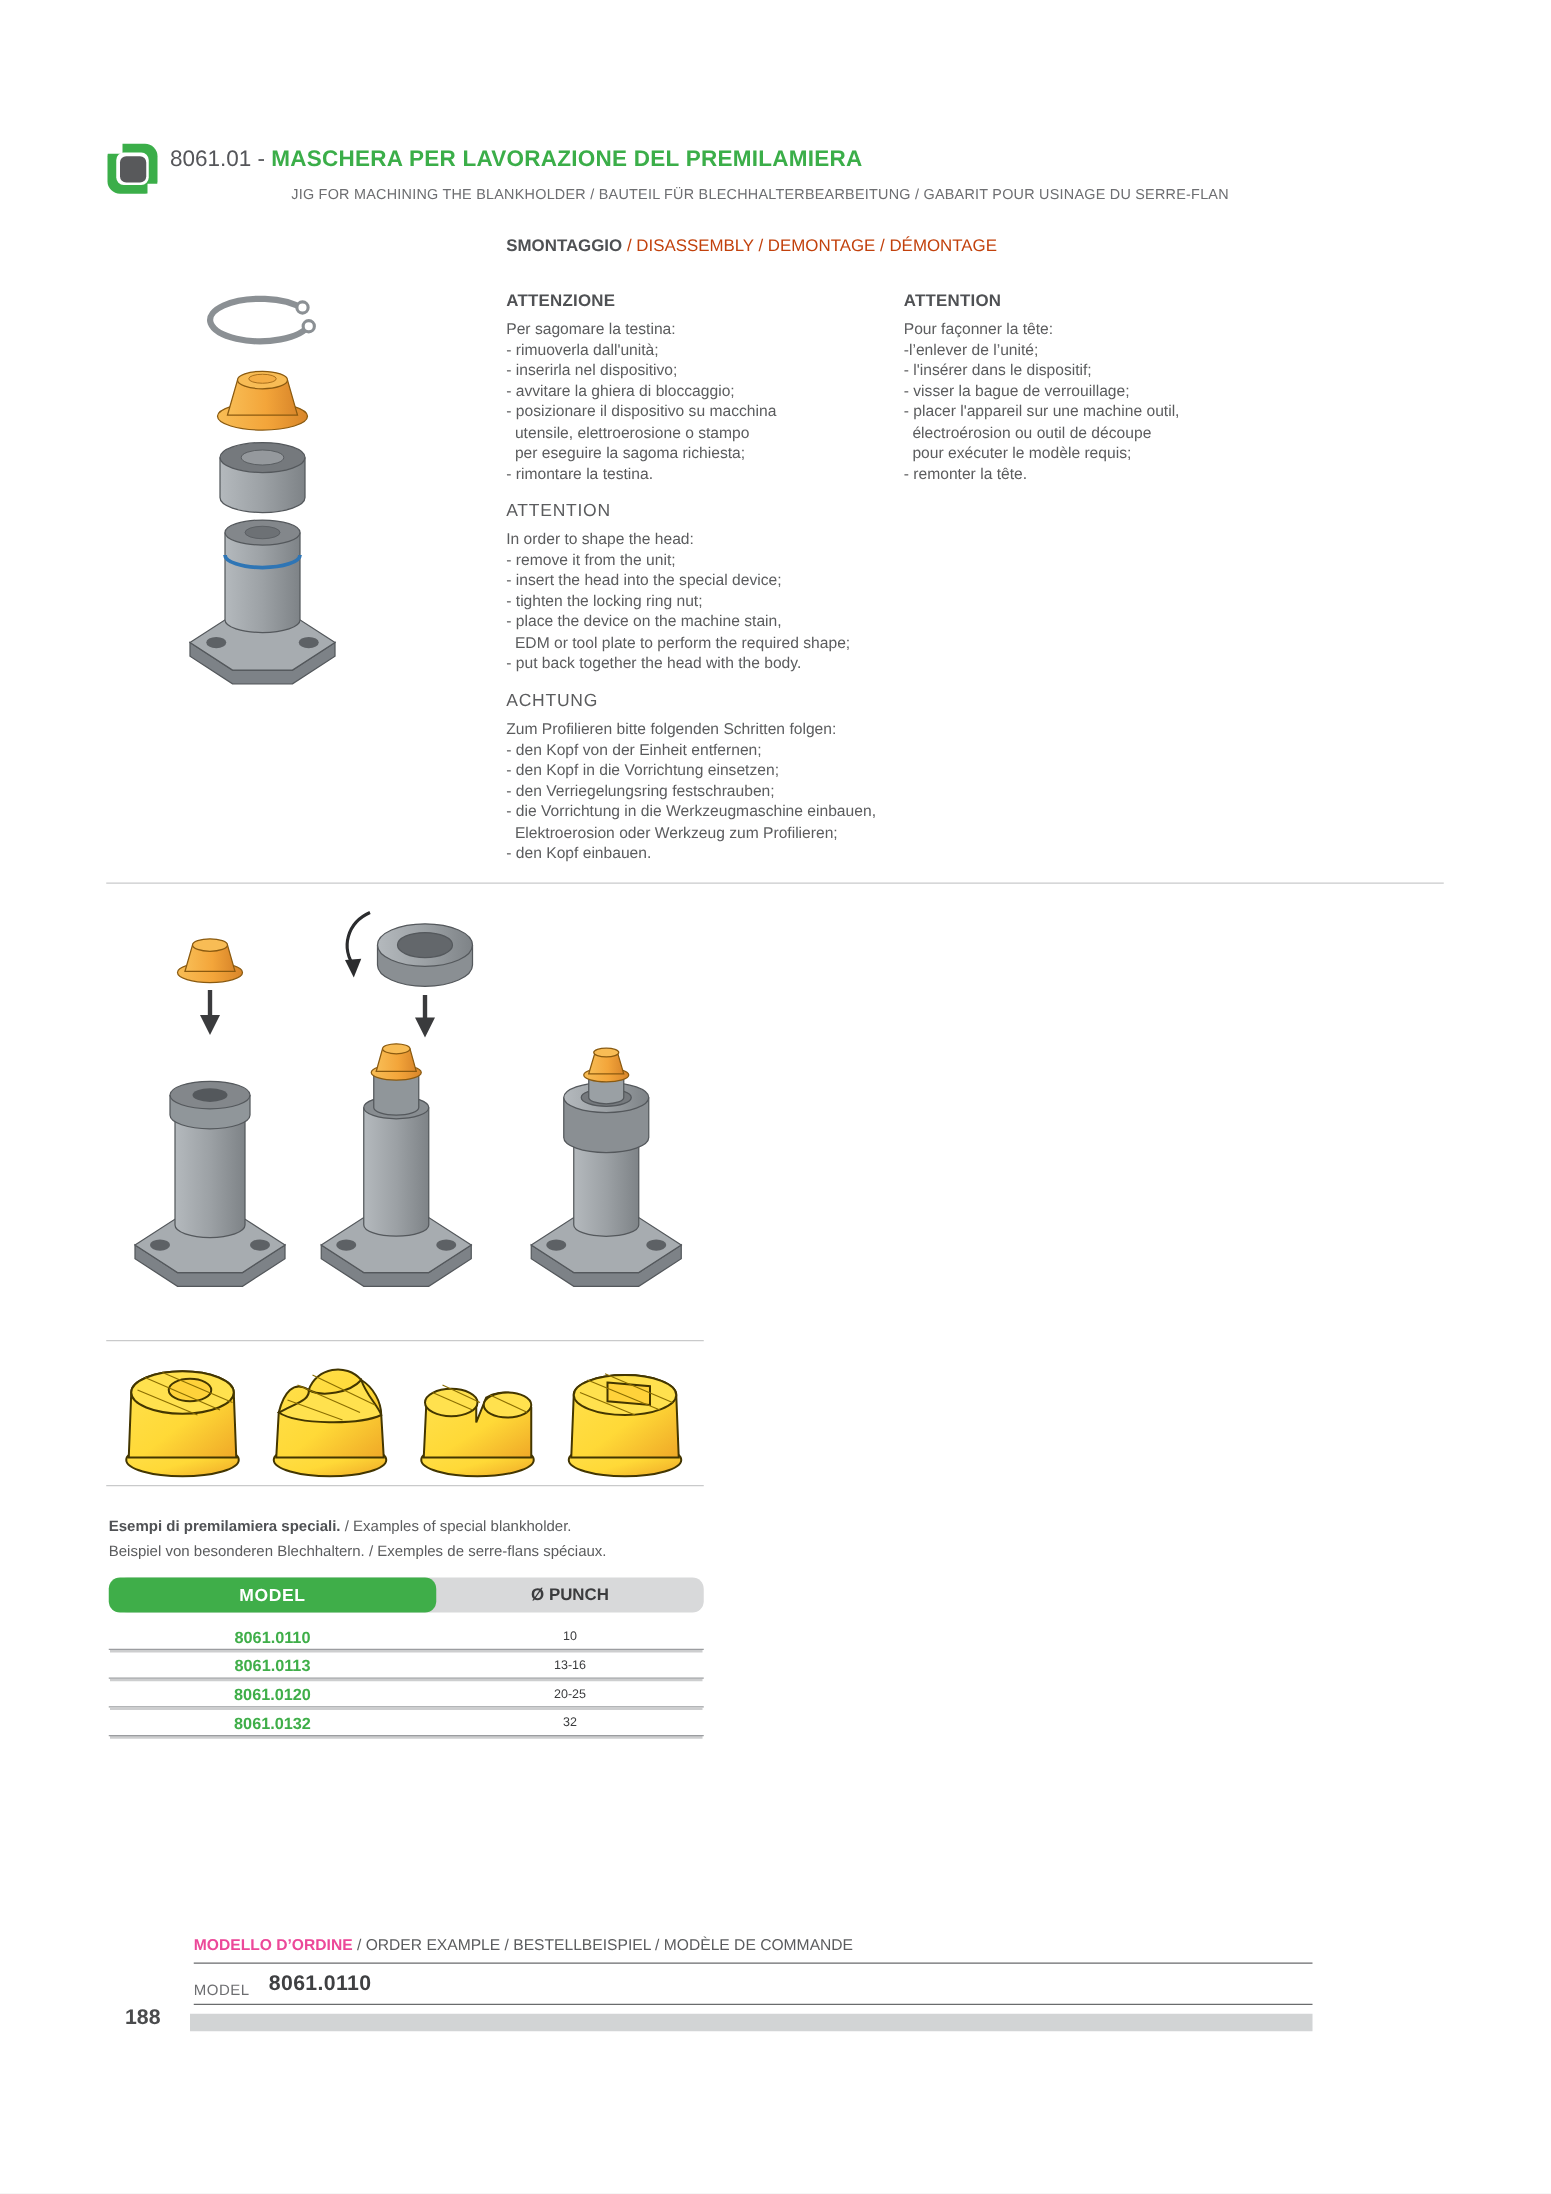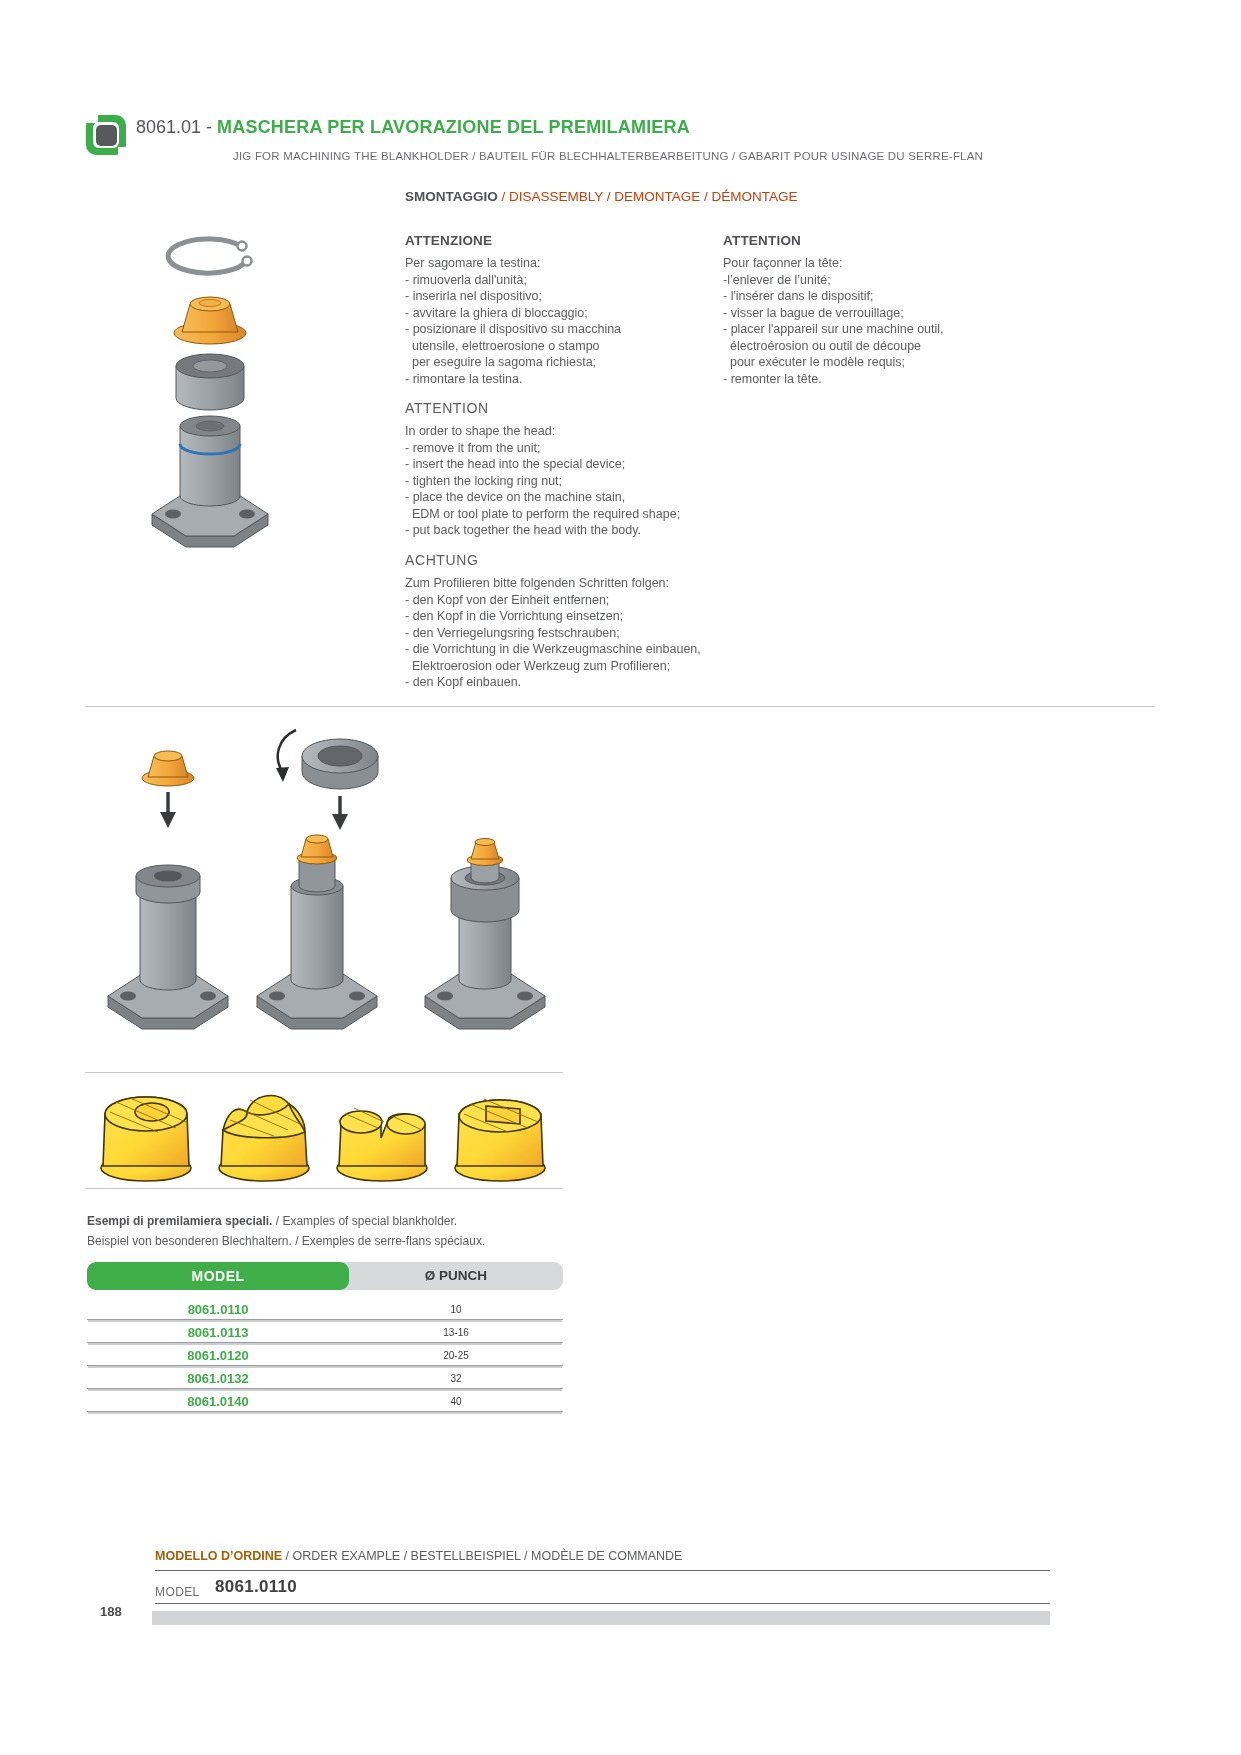--- a/index.html
+++ b/index.html
@@ -37,26 +37,26 @@
     color:#ffffff;font-weight:700;font-size:14px;letter-spacing:0.5px;text-align:center;line-height:28px;}
   .tbl-head .punch{position:absolute;left:262px;top:0;right:0;height:40px;color:#3b3c3e;font-weight:700;
     font-size:13.5px;text-align:center;line-height:28px;}
   .tbl-rows{margin-top:10px;}
   .tbl-row{display:flex;height:19px;line-height:19px;border-bottom:1px solid #9b9da0;
     box-shadow:0 3px 0 -1px rgba(155,157,160,0.5);margin-bottom:3px;}
   .tbl-row .model{width:262px;text-align:center;color:#3fae49;font-weight:700;font-size:13px;}
   .tbl-row .punch{flex:1;text-align:center;color:#3b3c3e;font-size:10px;}
   
   .order-heading{left:155px;top:1549px;font-size:12.5px;white-space:nowrap;}
-  .order-heading .b{font-weight:700;color:#a16207;}
+  .order-heading .b{font-weight:700;color:#ec4899;}
   .order-heading .r{color:#5b5c5e;}
   .model-label{left:155px;top:1585px;font-size:12px;color:#6d6e71;letter-spacing:0.4px;}
   .model-value{left:215px;top:1577px;font-size:17px;font-weight:700;color:#3f4042;letter-spacing:0.3px;}
   .footer-bar{left:152px;top:1611px;width:898px;height:14px;background:#d2d4d5;}
-  .page-number{left:100px;top:1604px;font-size:13px;font-weight:700;color:#4a4b4d;}
+  .page-number{left:100px;top:1604px;font-size:17px;font-weight:700;color:#4a4b4d;}
 </style>
 </head>
 <body>
 
 <div class="page">
 
   <svg class="abs" style="left:84px;top:111px;" width="46" height="46" viewBox="0 0 46 46">
     <rect x="2" y="4" width="40" height="40" rx="10" fill="#3bae49"></rect>
     <rect x="9" y="11" width="26" height="26" rx="6" fill="#ffffff"></rect>
     <rect x="12" y="14" width="21" height="21" rx="5" fill="#58595b"></rect>
@@ -325,24 +325,20 @@
         <div class="punch">13-16</div>
       </div>
       <div class="tbl-row">
         <div class="model">8061.0120</div>
         <div class="punch">20-25</div>
       </div>
       <div class="tbl-row">
         <div class="model">8061.0132</div>
         <div class="punch">32</div>
       </div>
-      <div class="tbl-row">
-        <div class="model">8061.0140</div>
-        <div class="punch">40</div>
-      </div>
     </div>
   </div>
 
   <div class="abs order-heading">
     <span class="b">MODELLO D’ORDINE</span><span class="r"> / ORDER EXAMPLE / BESTELLBEISPIEL / MODÈLE DE COMMANDE</span>
   </div>
   <div class="abs rule-dark" style="left:155px;top:1570px;width:895px;"></div>
   <div class="abs model-label">MODEL</div>
   <div class="abs model-value">8061.0110</div>
   <div class="abs rule-dark" style="left:155px;top:1603px;width:895px;"></div>

